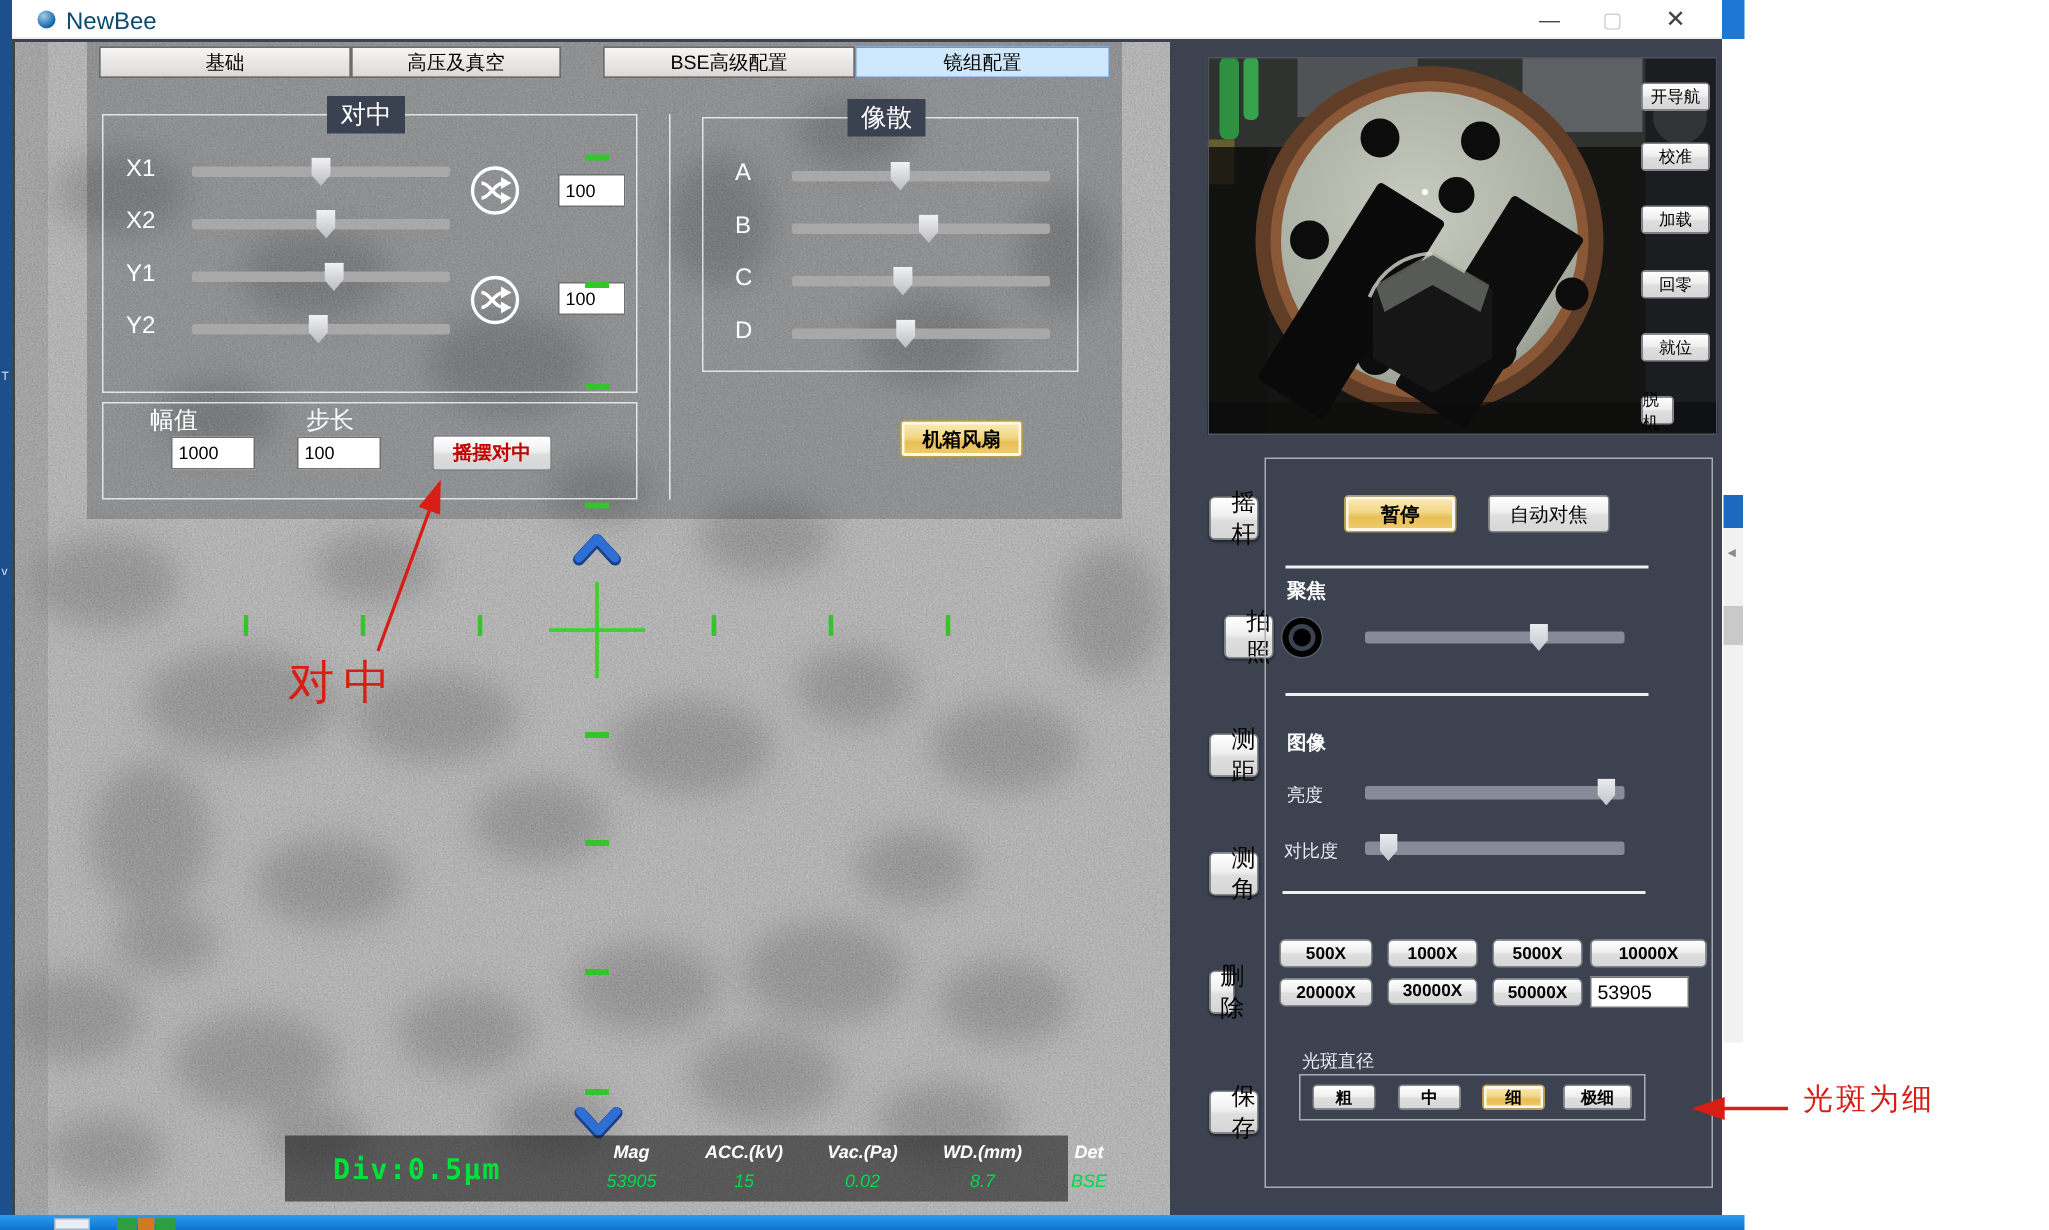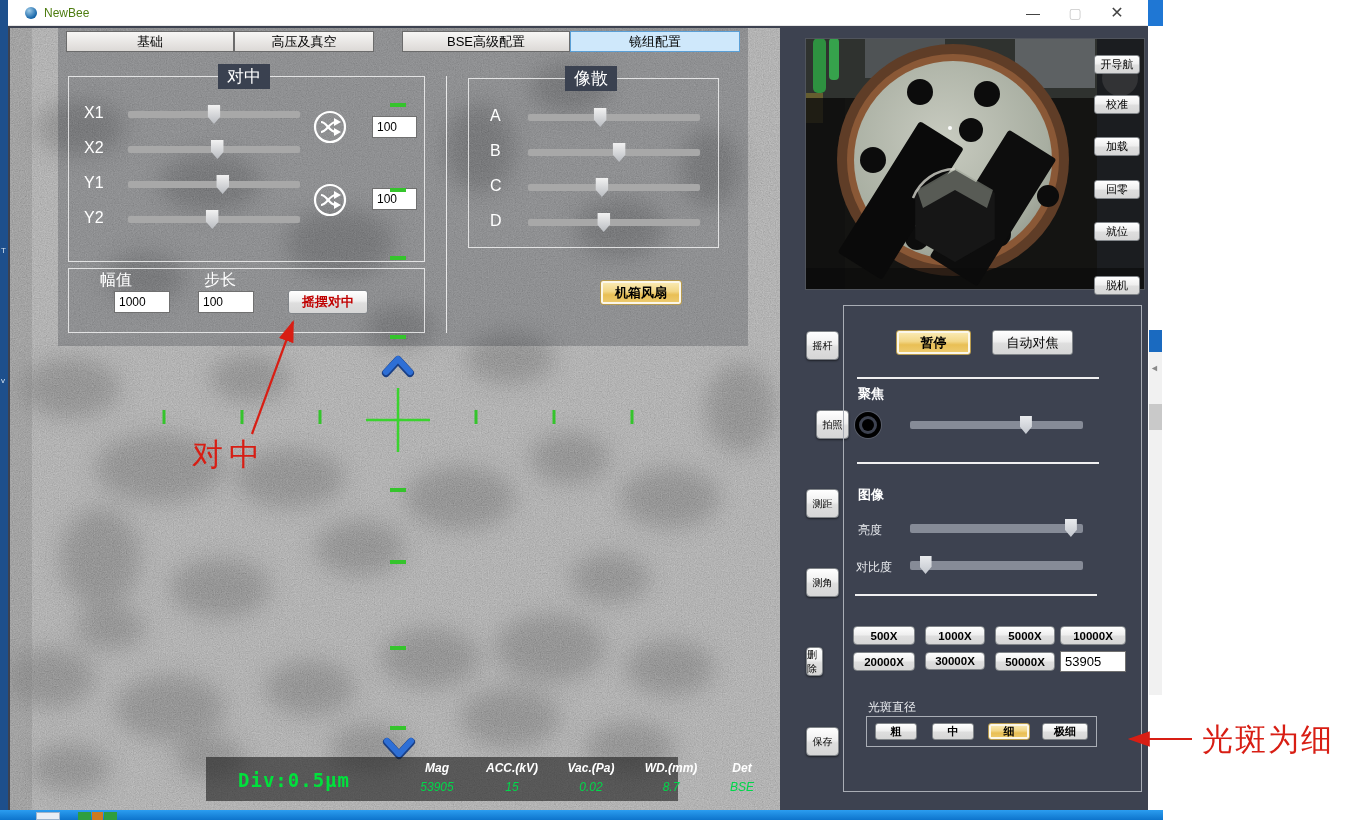--- a/index.html
+++ b/index.html
@@ -3,21 +3,21 @@
 <meta charset="utf-8">
 <style>
   * { margin:0; padding:0; box-sizing:border-box; }
   body { font-family:"Liberation Sans", sans-serif; background:#fff; }
   #page { position:relative; width:1366px; height:820px; overflow:hidden; background:#fff; }
   .abs { position:absolute; }
 
   
   .titlebar { left:8px; top:0; width:1140px; height:26px; background:#ffffff; border-bottom:1px solid #e8e8e8; }
   .client  { left:8px; top:26px; width:1140px; height:784px; background:#3d4250; }
-  .win-title { left:36px; top:6px; font-size:12px; color:#4d7c0f; }
+  .win-title { left:36px; top:6px; font-size:16px; color:#0c4a6e; }
   .win-icon { left:17px; top:7px; width:12px; height:12px; border-radius:50%;
               background:radial-gradient(circle at 35% 30%, #9ecbe8, #1565a8 70%); }
   .win-btn { top:0; width:30px; height:25px; display:flex; align-items:center; justify-content:center; color:#444; font-size:14px; }
 
   
   .left-strip { left:0; top:0; width:8px; height:812px; background:#1d4f8c; }
   .desk-letter { color:#d9e6f2; font-size:8px; left:1px; }
   .bottom-strip { left:0; top:810px; width:1163px; height:10px;
                   background:linear-gradient(180deg,#2b9df0,#0d74cc); }
   .rs-white { left:1148px; top:26px; width:15px; height:784px; background:#fff; }
@@ -44,38 +44,38 @@
   .vfield { background:#fff; border:1px solid #707070; color:#000; font-size:12px;
             display:flex; align-items:center; padding-left:4px; }
 
   
   .btn { display:flex; align-items:center; justify-content:center; color:#000;
          background:linear-gradient(180deg,#ffffff,#efefef 45%,#dedede 55%,#d6d6d6);
          border:1px solid #818589; border-radius:3px; font-size:12px; }
   .btn-gold { background:linear-gradient(180deg,#fbedba,#f2d788 45%,#e9bf55 60%,#eecd72);
               border:1px solid #b89b4e; box-shadow:inset 0 0 0 2px #fbf7ea; font-weight:bold; }
   .btn-red-text { color:#c00000; font-weight:bold; font-size:13px; }
-  .tool-btn { border-radius:4px; box-shadow:0 1px 2px rgba(0,0,0,.5); font-size:10px; }
+  .tool-btn { border-radius:4px; box-shadow:0 1px 2px rgba(0,0,0,.5); font-size:16px;padding-left:14px; }
 
   
   .pgroup { border:1px solid #a9adb5; }
   .sep { background:rgba(255,255,255,.92); height:2px; }
   .plabel { color:#fff; font-size:13px; font-weight:bold; }
   .plabel2 { color:#e8eaee; font-size:12px; }
   .p-track { background:#868b97; height:9px; border-radius:2px; position:absolute; }
   .thumb2 { position:absolute; width:12px; height:18px; top:-5px; transform:translateX(-50%);
             clip-path:polygon(0 0,100% 0,100% 60%,50% 100%,0 60%);
             background:linear-gradient(180deg,#e9ebee,#c2c6cd); }
   .mag-btn { font-size:11.5px; font-weight:700; border-radius:4px; }
   .spot-btn { font-size:11px; font-weight:600; border-radius:3px; }
   .record { border:4px solid #000; border-radius:50%; box-shadow:0 0 0 1px rgba(255,255,255,.14); }
   .record > div { width:12px; height:12px; border-radius:50%; background:#000; margin:3px; }
 
   
-  .statusbar { left:190px; top:757px; width:472px; height:44px; background:rgba(22,22,22,.58);margin-left:16px; }
+  .statusbar { left:190px; top:757px; width:522px; height:44px; background:rgba(22,22,22,.58); }
   .div-text { color:#00e13c; font-family:"DejaVu Sans Mono", monospace; font-size:19px; font-weight:bold; letter-spacing:1px; }
   .st-col { position:absolute; top:4px; text-align:center; }
   .st-h { color:#fff; font-size:12px; font-weight:bold; font-style:italic; }
   .st-v { color:#00d84a; font-size:12px; font-style:italic; margin-top:5px; }
 
   
   .red-ann { color:#d81e14; font-family:"Liberation Serif", serif; }
 </style>
 </head>
 <body>
@@ -319,21 +319,21 @@
     <circle cx="145" cy="90" r="2" fill="#fff"></circle>
     <rect x="0" y="230" width="340" height="22" fill="#0a0a0a" opacity="0.6"></rect>
     <rect x="0.5" y="0.5" width="339" height="251" fill="none" stroke="#50545c"></rect>
   </svg>
 
   <div class="abs btn" style="left:1094px;top:55px;width:46px;height:19px;font-size:11px">开导航</div>
   <div class="abs btn" style="left:1094px;top:95px;width:46px;height:19px;font-size:11px">校准</div>
   <div class="abs btn" style="left:1094px;top:137px;width:46px;height:19px;font-size:11px">加载</div>
   <div class="abs btn" style="left:1094px;top:180px;width:46px;height:19px;font-size:11px">回零</div>
   <div class="abs btn" style="left:1094px;top:222px;width:46px;height:19px;font-size:11px">就位</div>
-  <div class="abs btn" style="left:1094px;top:276px;width:46px;height:19px;font-size:11px">脱机</div>
+  <div class="abs btn" style="left:1094px;top:264px;width:22px;height:19px;font-size:11px">脱机</div>
 
   <div class="abs btn tool-btn" style="left:806px;top:331px;width:33px;height:29px">摇杆</div>
   <div class="abs btn tool-btn" style="left:816px;top:410px;width:33px;height:29px">拍照</div>
   <div class="abs btn tool-btn" style="left:806px;top:489px;width:33px;height:29px">测距</div>
   <div class="abs btn tool-btn" style="left:806px;top:568px;width:33px;height:29px">测角</div>
   <div class="abs btn tool-btn" style="left:806px;top:647px;width:17px;height:29px">删除</div>
   <div class="abs btn tool-btn" style="left:806px;top:727px;width:33px;height:29px">保存</div>
 
   <div class="abs pgroup" style="left:843px;top:305px;width:299px;height:487px"></div>
   <div class="abs btn btn-gold" style="left:896px;top:330px;width:75px;height:25px;font-size:13px">暂停</div>
@@ -356,21 +356,21 @@
   </div>
   <div class="abs plabel2" style="left:856px;top:559px">对比度</div>
   <div class="abs p-track" style="left:910px;top:561px;width:173px">
     <div class="thumb2" style="left: 9%;"></div>
   </div>
   <div class="abs sep" style="left:855px;top:594px;width:242px"></div>
 
   <div class="abs btn mag-btn" style="left:853px;top:626px;width:62px;height:19px">500X</div>
   <div class="abs btn mag-btn" style="left:925px;top:626px;width:60px;height:19px">1000X</div>
   <div class="abs btn mag-btn" style="left:995px;top:626px;width:60px;height:19px">5000X</div>
-  <div class="abs btn mag-btn" style="left:1060px;top:626px;width:66px;height:19px">10000X</div>
+  <div class="abs btn mag-btn" style="left:1060px;top:626px;width:78px;height:19px">10000X</div>
   <div class="abs btn mag-btn" style="left:853px;top:652px;width:62px;height:19px">20000X</div>
   <div class="abs btn mag-btn" style="left:925px;top:652px;width:60px;height:18px">30000X</div>
   <div class="abs btn mag-btn" style="left:995px;top:652px;width:60px;height:19px">50000X</div>
   <div class="abs vfield" style="left:1060px;top:651px;width:66px;height:21px;font-size:13px">53905</div>
 
   <div class="abs plabel2" style="left:868px;top:699px">光斑直径</div>
   <div class="abs pgroup" style="left:866px;top:716px;width:231px;height:31px"></div>
   <div class="abs btn spot-btn" style="left:875px;top:723px;width:42px;height:17px">粗</div>
   <div class="abs btn spot-btn" style="left:932px;top:723px;width:42px;height:17px">中</div>
   <div class="abs btn spot-btn btn-gold" style="left:988px;top:723px;width:42px;height:17px">细</div>
@@ -379,21 +379,21 @@
   <svg class="abs" style="left:0;top:0;pointer-events:none" width="1366" height="820">
     <defs>
       <marker id="arr" markerWidth="12" markerHeight="10" refX="9" refY="3.5" orient="auto">
         <path d="M0,0 L10,3.5 L0,7 z" fill="#d81e14"></path>
       </marker>
     </defs>
     <line x1="252" y1="434" x2="293" y2="322" stroke="#d81e14" stroke-width="2.2" marker-end="url(#arr)"></line>
     <line x1="1192" y1="739" x2="1130" y2="739" stroke="#d81e14" stroke-width="2.2" marker-end="url(#arr)"></line>
   </svg>
   <div class="abs red-ann" style="left:192px;top:434px;font-size:31px;letter-spacing:6px">对中</div>
-  <div class="abs red-ann" style="left:1202px;top:719px;font-size:31px;letter-spacing:2px">光斑为细</div>
+  <div class="abs red-ann" style="left:1202px;top:719px;font-size:20px;letter-spacing:2px">光斑为细</div>
 
   <div class="abs bottom-strip">
     <div class="abs" style="left:36px;top:2px;width:24px;height:8px;background:#e8eef5;border:1px solid #9db4cc"></div>
     <div class="abs" style="left:78px;top:2px;width:13px;height:8px;background:#2f9e3f"></div>
     <div class="abs" style="left:92px;top:2px;width:11px;height:8px;background:#cd7a22"></div>
     <div class="abs" style="left:104px;top:2px;width:13px;height:8px;background:#2f9e3f"></div>
   </div>
 
 </div>
 

